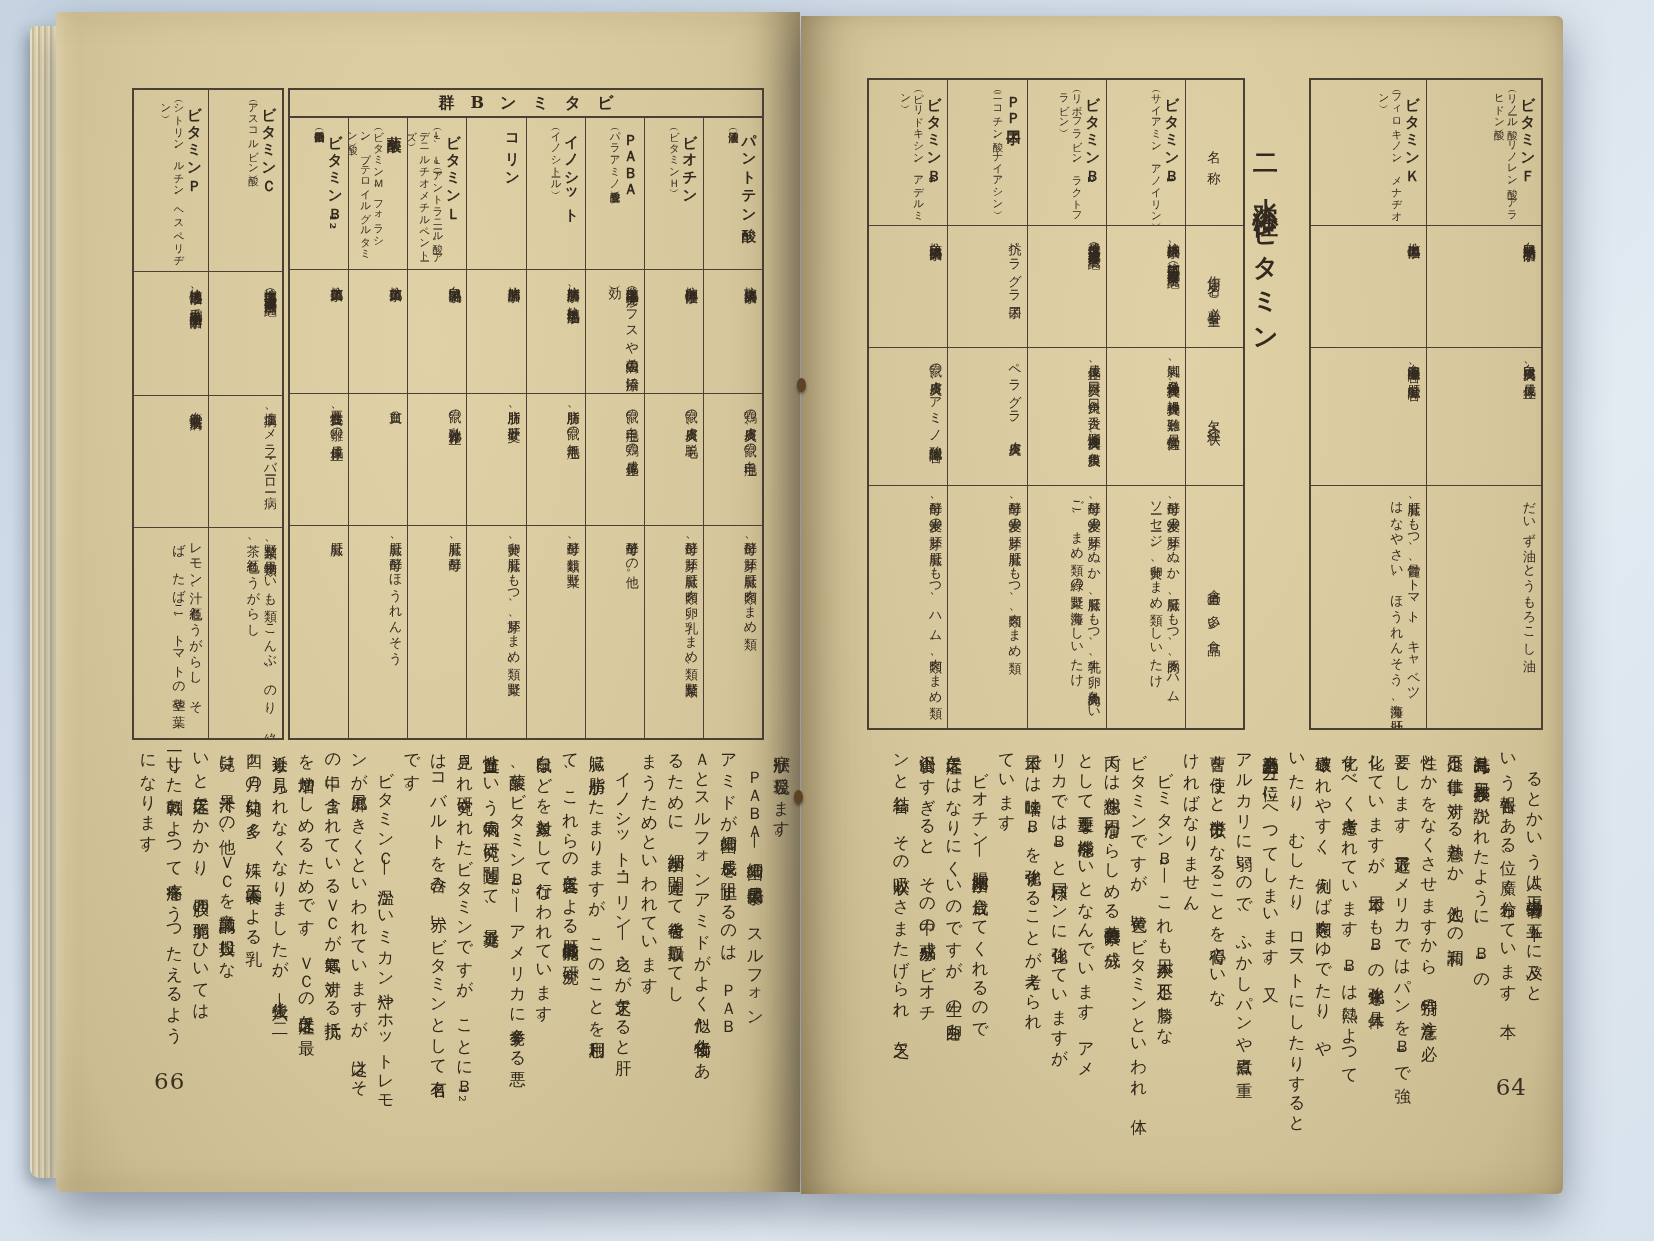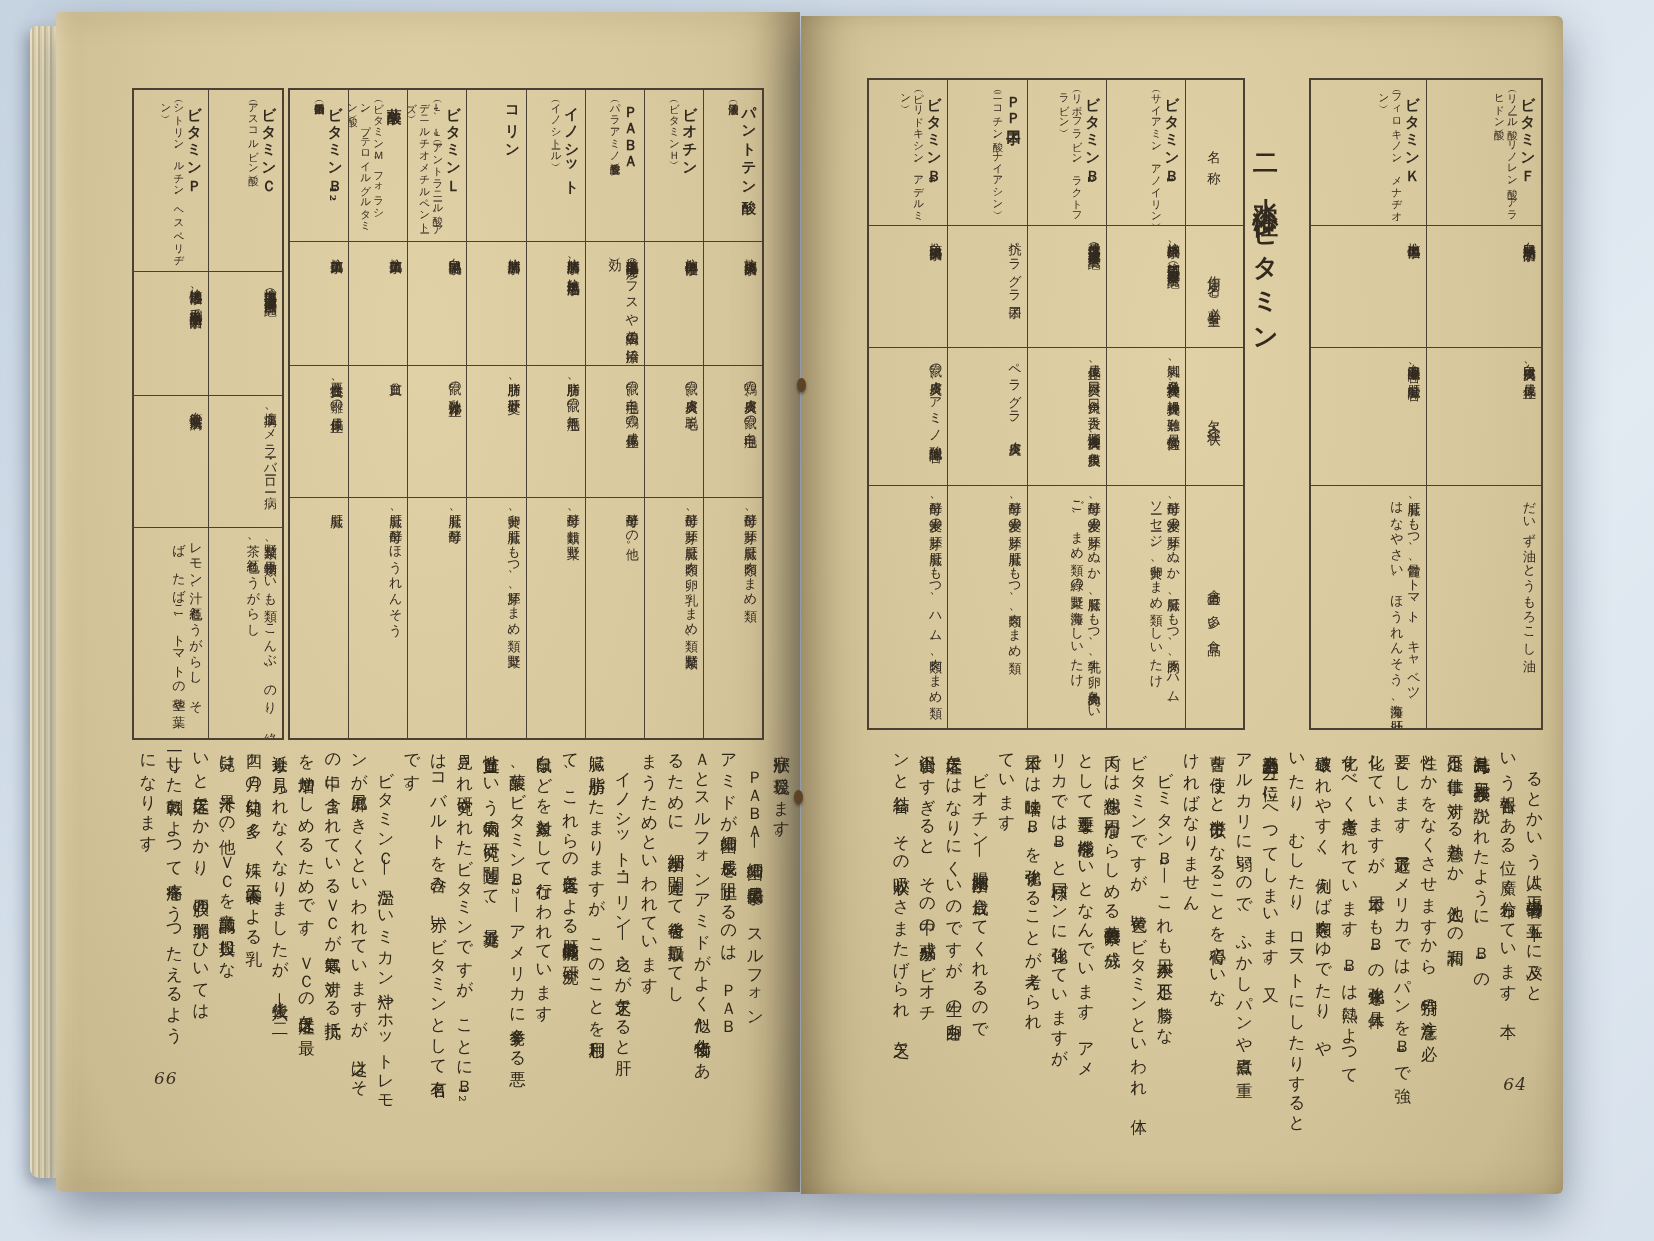--- a/index.html
+++ b/index.html
@@ -83,31 +83,32 @@
     font-weight:bold;font-size:25px;letter-spacing:8px;
     color:var(--ink);
   }
   .body-block{
     position:absolute;
     writing-mode:vertical-rl;
     white-space:pre-line;
     font-size:16.5px;line-height:1.6;letter-spacing:1.5px;
     color:#2e2719;
   }
-  .pagenum{position:absolute;font-style:italic;font-size:17px;color:#3a3122;letter-spacing:1px;}
+  .pagenum{position:absolute;font-size:23px;color:#3a3122;letter-spacing:1px;}
 </style>
 </head>
 <body>
 
 <div class="stack-edge"></div>
 
 <div class="page" id="left-page">
 
   <div style="position:absolute;left:232px;top:76px;width:476px;height:652px;">
     <div class="vtable lp" style="left:0;top:0;width:100%;height:100%;flex-direction:column;display:flex;">
+      <div class="btitle">群Bンミタビ</div>
       <div style="flex:1;display:flex;flex-direction:row-reverse;min-height:0;">
         <div class="vcol">
           <div class="cell h-name">
               <span class="vname">パントテン酸</span>
               <span class="vsub">（濾液因子）</span>
             </div>
           <div class="cell h-func">抗鶏皮膚炎因子</div>
           <div class="cell h-sym">鶏の皮膚炎、鼠の白毛症</div>
           <div class="cell">酵母、胚芽、肝臓、肉類、まめ類</div>
         </div>

